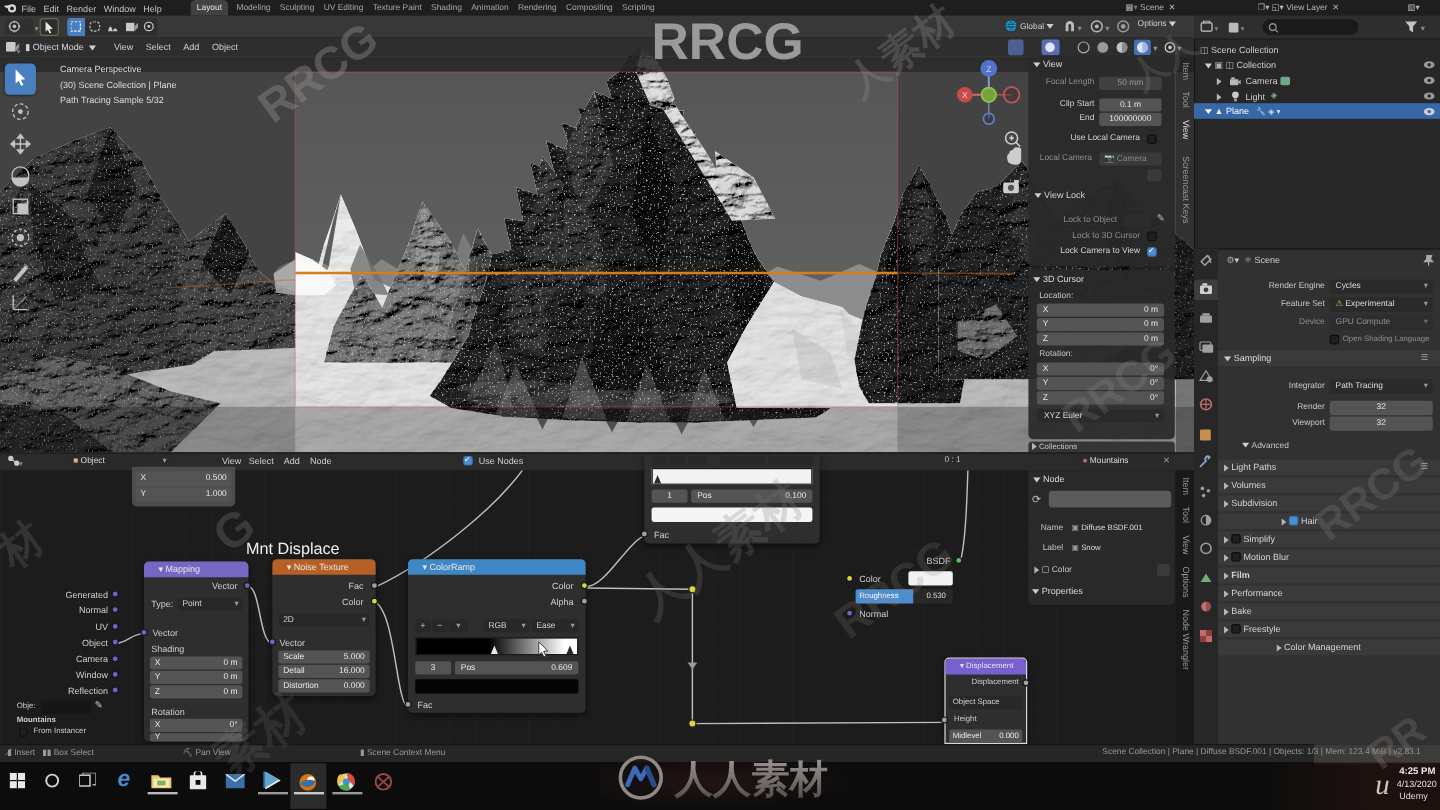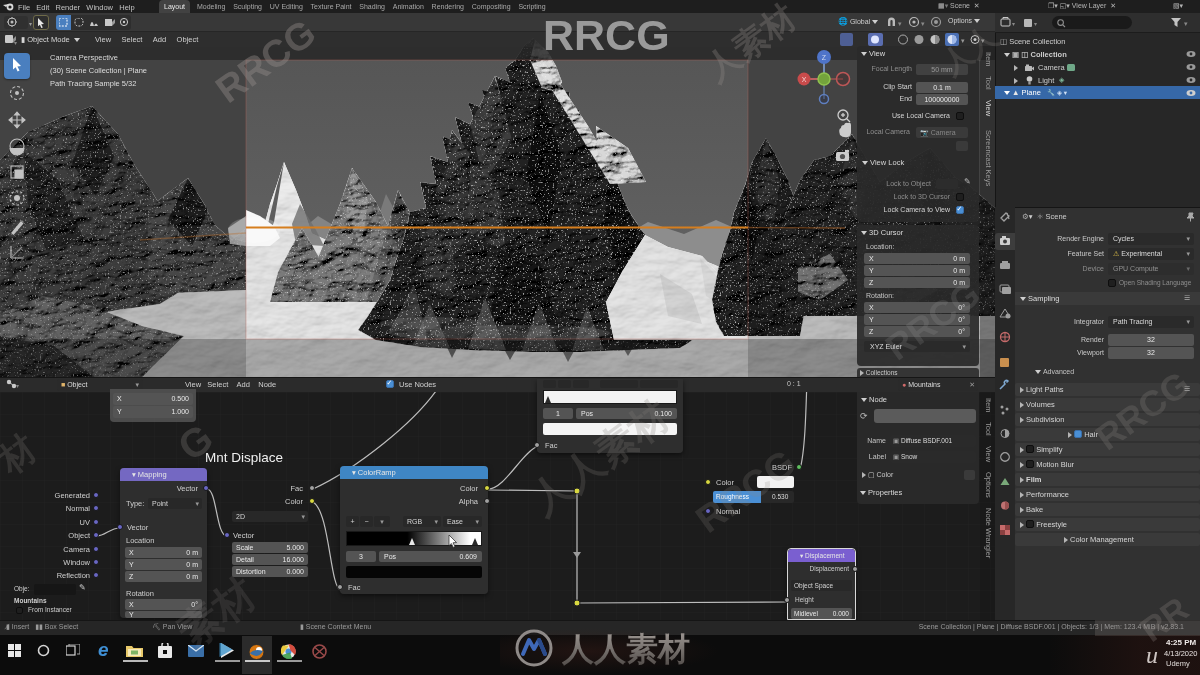--- a/index.html
+++ b/index.html
@@ -399,28 +399,31 @@
 <div class="chk" style="left:16px;top:607px;width:7px;height:7px;"></div>
 <div class="nlbl" style="left:28px;top:606px;font-size:6.5px;">From&nbsp;Instancer</div>
 
 <div class="nodebody" style="left:120px;top:468px;width:87px;height:150px;">
 <div class="nodehead" style="background:#7468c2;">▾&nbsp;Mapping</div>
     </div>
 <div class="nlbl" style="left:120px;top:484px;width:78px;text-align:right;">Vector</div>
 <div class="nlbl" style="left:126px;top:499px;">Type:</div>
 <div class="abs ndd" style="left:148px;top:498px;width:54px;height:11px;line-height:11px;"><span style="margin-left:4px;">Point</span><span style="float:right;margin-right:3px;color:#999;">▾</span></div>
 <div class="nlbl" style="left:127px;top:523px;">Vector</div>
-<div class="nlbl" style="left:126px;top:536px;">Location</div>
+<div class="nlbl" style="left:126px;top:536px;">Shading</div>
 <div class="abs nfld" style="left:125px;top:547px;width:77px;height:11px;line-height:11px;"><span style="margin-left:4px;">X</span><span style="float:right;margin-right:4px;">0&nbsp;m</span></div>
 <div class="abs nfld" style="left:125px;top:559px;width:77px;height:11px;line-height:11px;"><span style="margin-left:4px;">Y</span><span style="float:right;margin-right:4px;">0&nbsp;m</span></div>
 <div class="abs nfld" style="left:125px;top:571px;width:77px;height:11px;line-height:11px;"><span style="margin-left:4px;">Z</span><span style="float:right;margin-right:4px;">0&nbsp;m</span></div>
 <div class="nlbl" style="left:126px;top:589px;">Rotation</div>
 <div class="abs nfld" style="left:125px;top:599px;width:77px;height:11px;line-height:11px;"><span style="margin-left:4px;">X</span><span style="float:right;margin-right:4px;">0°</span></div>
 <div class="abs nfld" style="left:125px;top:611px;width:77px;height:7px;line-height:7px;"><span style="margin-left:4px;">Y</span></div>
 
+<div class="nodebody" style="left:227px;top:466px;width:86px;height:114px;">
+<div class="nodehead" style="background:#b56026;">▾&nbsp;Noise&nbsp;Texture</div>
+    </div>
 <div class="nlbl" style="left:227px;top:484px;width:76px;text-align:right;">Fac</div>
 <div class="nlbl" style="left:227px;top:497px;width:76px;text-align:right;">Color</div>
 <div class="abs ndd" style="left:232px;top:511px;width:76px;height:11px;line-height:11px;"><span style="margin-left:4px;">2D</span><span style="float:right;margin-right:3px;color:#999;">▾</span></div>
 <div class="nlbl" style="left:233px;top:531px;">Vector</div>
 <div class="abs nfld" style="left:232px;top:542px;width:76px;height:11px;line-height:11px;"><span style="margin-left:4px;">Scale</span><span style="float:right;margin-right:4px;">5.000</span></div>
 <div class="abs nfld" style="left:232px;top:554px;width:76px;height:11px;line-height:11px;"><span style="margin-left:4px;">Detail</span><span style="float:right;margin-right:4px;">16.000</span></div>
 <div class="abs nfld" style="left:232px;top:566px;width:76px;height:11px;line-height:11px;"><span style="margin-left:4px;">Distortion</span><span style="float:right;margin-right:4px;">0.000</span></div>
 
 <div class="nodebody" style="left:340px;top:466px;width:148px;height:128px;">
 <div class="nodehead" style="background:#3f86c5;">▾&nbsp;ColorRamp</div>
@@ -526,21 +529,21 @@
 <div class="abs" style="left:1052px;top:16px;width:80px;height:13px;background:#1a1a1a;border-radius:7px;"></div>
 <svg class="abs" style="left:1057px;top:19px;" width="9" height="9" viewBox="0 0 9 9">
       <circle cx="3.6" cy="3.6" r="2.8" fill="none" stroke="#8f8f8f" stroke-width="1.1"></circle>
       <line x1="5.8" y1="5.8" x2="8" y2="8" stroke="#8f8f8f" stroke-width="1.1"></line>
     </svg>
 <svg class="abs" style="left:1170px;top:17px;" width="26" height="11" viewBox="0 0 26 11">
       <path d="M1 1 h10 l-3.5 4 v5 l-3 -2 v-3z" fill="#c3c3c3"></path>
       <text x="14" y="9" font-size="7" fill="#888">▾</text>
     </svg>
 <div class="t" style="left:1000px;top:37px;font-size:7.5px;color:#cdcdcd;"><span style="color:#b0b0b0;">◫</span>&nbsp;Scene&nbsp;Collection</div>
-<div class="t" style="left:1004px;top:50px;font-size:7.5px;color:#cdcdcd;font-weight:bold;"><span class="carr"></span>&nbsp;<span style="color:#b0b0b0;">▣</span>&nbsp;<span style="color:#b0b0b0;">◫</span>&nbsp;Collection</div>
+<div class="t" style="left:1004px;top:50px;font-size:7.5px;color:#cdcdcd;"><span class="carr"></span>&nbsp;<span style="color:#b0b0b0;">▣</span>&nbsp;<span style="color:#b0b0b0;">◫</span>&nbsp;Collection</div>
 <div class="t" style="left:1014px;top:63px;font-size:7.5px;color:#cdcdcd;"><span class="cright"></span></div>
 <div class="t" style="left:1038px;top:63px;font-size:7.5px;color:#cdcdcd;">Camera</div>
 <svg class="abs" style="left:1025px;top:64px;" width="9" height="8" viewBox="0 0 9 8">
       <rect x="0" y="2" width="7" height="5" rx="0.5" fill="#b9b9b9"></rect>
       <path d="M7 4 l2 -1.5 v4 l-2 -1.5z" fill="#b9b9b9"></path>
       <rect x="1" y="0.5" width="3" height="1.5" fill="#b9b9b9"></rect>
     </svg>
 <div class="abs" style="left:1067px;top:64px;width:8px;height:7px;background:#6fa888;border-radius:1.5px;"></div>
 <div class="t" style="left:1014px;top:76px;font-size:7.5px;color:#cdcdcd;"><span class="cright"></span></div>
 <div class="t" style="left:1038px;top:76px;font-size:7.5px;color:#cdcdcd;">Light</div>

